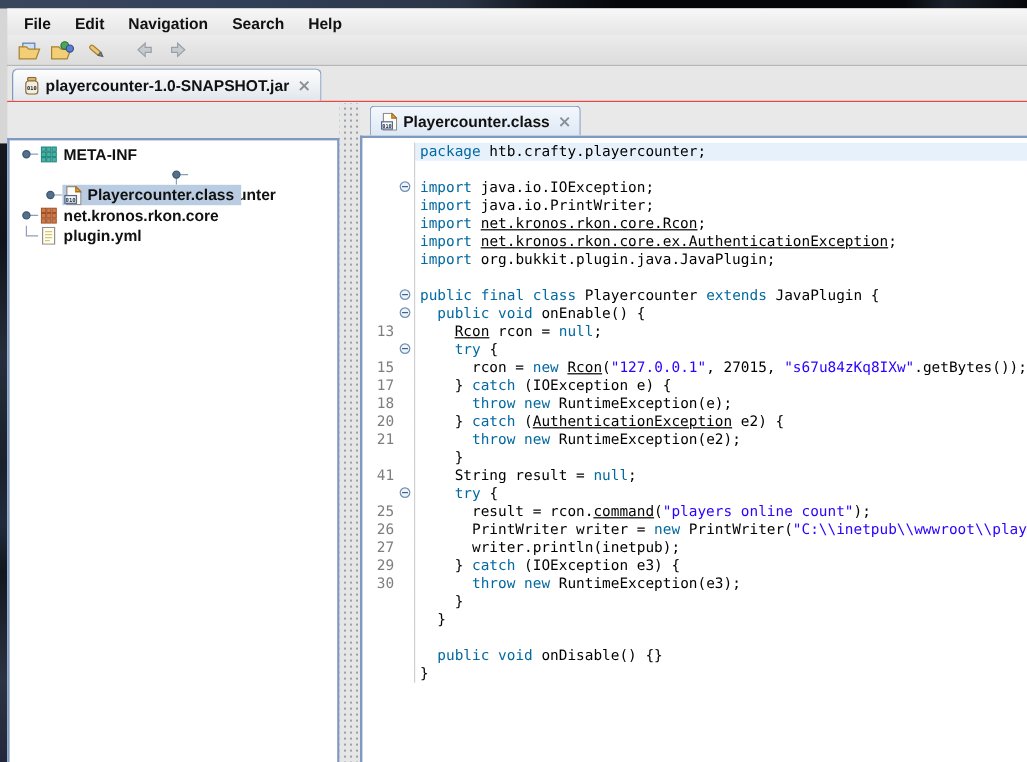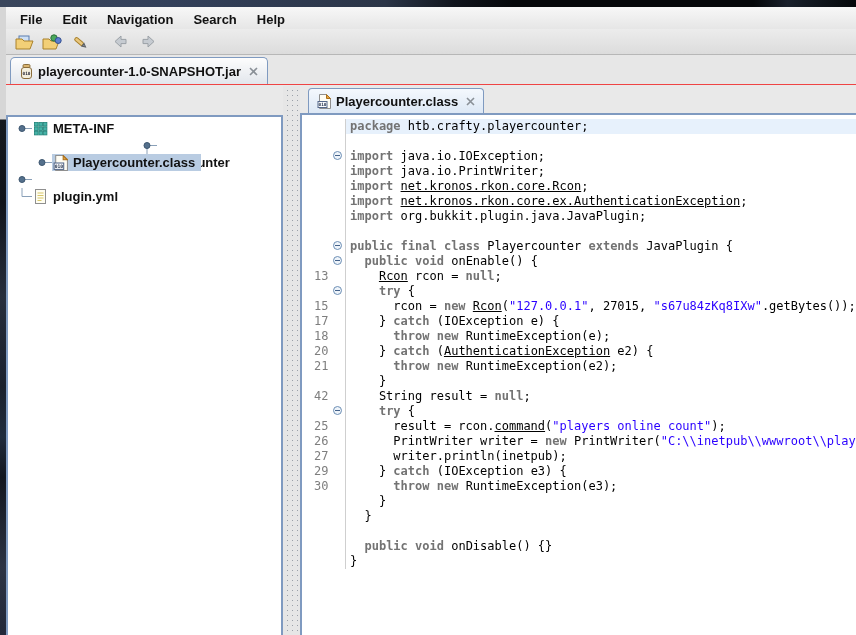--- a/index.html
+++ b/index.html
@@ -46,21 +46,21 @@
   .codepanel{position:absolute;left:0;right:0;top:27px;bottom:0;background:#fff;
     border:2px solid #7f9ac0;border-right:none;border-bottom:none;box-sizing:border-box;
     overflow:hidden;padding-top:4px;}
   .crow{display:flex;height:15px;font-family:"DejaVu Sans Mono",monospace;font-size:12px;line-height:15px;white-space:pre;}
   .num{width:34px;padding-left:12px;box-sizing:border-box;flex:none;color:#7e7e7e;}
   .foldc{width:9px;flex:none;position:relative;}
   .foldicon{position:absolute;left:-3px;top:2px;width:9px;height:9px;border:1px solid #6d8fb5;border-radius:50%;background:#eef4fa;box-sizing:border-box;}
   .foldicon .minus{position:absolute;left:1px;right:1px;top:3px;height:1px;background:#44628a;}
   .codebody{flex:1;border-left:1px solid #cfcfcf;padding-left:4px;overflow:hidden;}
   .crow.caret .codebody{background:#e7f1fc;}
-  .tk-kw{color:#737373;font-weight:bold;}
+  .tk-kw{color:#0369a1;font-weight:normal;}
   .tk-st{color:#2a00ff;}
   .tk-pl{color:#000;}
   .tk-ln{color:#000;text-decoration:underline;}
 </style>
 </head>
 <body>
 
 <div class="screen">
   <div class="bg-top"></div>
   <div class="bg-left"></div>
@@ -196,20 +196,36 @@
               </span>
               <span class="tlabel">Playercounter.class</span>
             </span>
           </div>
           <div class="tree-row" style="padding-left: 8px;">
             <span class="expander">
               <svg width="16" height="17" viewBox="0 0 16 17">
                 <line x1="8" y1="8.5" x2="16" y2="8.5" stroke="#8aa0b8"></line>
                 <circle cx="6" cy="8.5" r="3" fill="#54708c" stroke="#3d566f"></circle>
               </svg>
+            </span>
+            <span class="tree-sel">
+              <span class="ticon">
+                <svg width="15" height="15" viewBox="0 0 15 15">
+                  <rect x="1.5" y="1.5" width="3.6" height="3.6" fill="#d2784a" stroke="#9c5022" stroke-width="0.8"></rect>
+                  <rect x="5.9" y="1.5" width="3.6" height="3.6" fill="#d2784a" stroke="#9c5022" stroke-width="0.8"></rect>
+                  <rect x="10.3" y="1.5" width="3.6" height="3.6" fill="#d2784a" stroke="#9c5022" stroke-width="0.8"></rect>
+                  <rect x="1.5" y="5.9" width="3.6" height="3.6" fill="#d2784a" stroke="#9c5022" stroke-width="0.8"></rect>
+                  <rect x="5.9" y="5.9" width="3.6" height="3.6" fill="#d2784a" stroke="#9c5022" stroke-width="0.8"></rect>
+                  <rect x="10.3" y="5.9" width="3.6" height="3.6" fill="#d2784a" stroke="#9c5022" stroke-width="0.8"></rect>
+                  <rect x="1.5" y="10.3" width="3.6" height="3.6" fill="#d2784a" stroke="#9c5022" stroke-width="0.8"></rect>
+                  <rect x="5.9" y="10.3" width="3.6" height="3.6" fill="#d2784a" stroke="#9c5022" stroke-width="0.8"></rect>
+                  <rect x="10.3" y="10.3" width="3.6" height="3.6" fill="#d2784a" stroke="#9c5022" stroke-width="0.8"></rect>
+                </svg>
+              </span>
+              <span class="tlabel">net.kronos.rkon.core</span>
             </span>
           </div>
           <div class="tree-row" style="padding-left: 8px;">
             <span class="expander">
               <svg width="16" height="17" viewBox="0 0 16 17">
                 <path d="M6 0 V8.5 H16" fill="none" stroke="#8aa0b8"></path>
               </svg>
             </span>
             <span class="tree-sel">
               <span class="ticon">
@@ -255,21 +271,21 @@
             <div class="crow"><span class="num"></span><span class="foldc"><span class="foldicon"><span class="minus"></span></span></span><span class="codebody"><span class="tk-kw">public</span><span class="tk-pl"> </span><span class="tk-kw">final</span><span class="tk-pl"> </span><span class="tk-kw">class</span><span class="tk-pl"> Playercounter </span><span class="tk-kw">extends</span><span class="tk-pl"> JavaPlugin {</span></span></div>
             <div class="crow"><span class="num"></span><span class="foldc"><span class="foldicon"><span class="minus"></span></span></span><span class="codebody"><span class="tk-pl">  </span><span class="tk-kw">public</span><span class="tk-pl"> </span><span class="tk-kw">void</span><span class="tk-pl"> onEnable() {</span></span></div>
             <div class="crow"><span class="num">13</span><span class="foldc"></span><span class="codebody"><span class="tk-pl">    </span><span class="tk-ln">Rcon</span><span class="tk-pl"> rcon = </span><span class="tk-kw">null</span><span class="tk-pl">;</span></span></div>
             <div class="crow"><span class="num"></span><span class="foldc"><span class="foldicon"><span class="minus"></span></span></span><span class="codebody"><span class="tk-pl">    </span><span class="tk-kw">try</span><span class="tk-pl"> {</span></span></div>
             <div class="crow"><span class="num">15</span><span class="foldc"></span><span class="codebody"><span class="tk-pl">      rcon = </span><span class="tk-kw">new</span><span class="tk-pl"> </span><span class="tk-ln">Rcon</span><span class="tk-pl">(</span><span class="tk-st">"127.0.0.1"</span><span class="tk-pl">, 27015, </span><span class="tk-st">"s67u84zKq8IXw"</span><span class="tk-pl">.getBytes());</span></span></div>
             <div class="crow"><span class="num">17</span><span class="foldc"></span><span class="codebody"><span class="tk-pl">    } </span><span class="tk-kw">catch</span><span class="tk-pl"> (IOException e) {</span></span></div>
             <div class="crow"><span class="num">18</span><span class="foldc"></span><span class="codebody"><span class="tk-pl">      </span><span class="tk-kw">throw</span><span class="tk-pl"> </span><span class="tk-kw">new</span><span class="tk-pl"> RuntimeException(e);</span></span></div>
             <div class="crow"><span class="num">20</span><span class="foldc"></span><span class="codebody"><span class="tk-pl">    } </span><span class="tk-kw">catch</span><span class="tk-pl"> (</span><span class="tk-ln">AuthenticationException</span><span class="tk-pl"> e2) {</span></span></div>
             <div class="crow"><span class="num">21</span><span class="foldc"></span><span class="codebody"><span class="tk-pl">      </span><span class="tk-kw">throw</span><span class="tk-pl"> </span><span class="tk-kw">new</span><span class="tk-pl"> RuntimeException(e2);</span></span></div>
             <div class="crow"><span class="num"></span><span class="foldc"></span><span class="codebody"><span class="tk-pl">    }</span></span></div>
-            <div class="crow"><span class="num">42</span><span class="foldc"></span><span class="codebody"><span class="tk-pl">    String result = </span><span class="tk-kw">null</span><span class="tk-pl">;</span></span></div>
+            <div class="crow"><span class="num">41</span><span class="foldc"></span><span class="codebody"><span class="tk-pl">    String result = </span><span class="tk-kw">null</span><span class="tk-pl">;</span></span></div>
             <div class="crow"><span class="num"></span><span class="foldc"><span class="foldicon"><span class="minus"></span></span></span><span class="codebody"><span class="tk-pl">    </span><span class="tk-kw">try</span><span class="tk-pl"> {</span></span></div>
             <div class="crow"><span class="num">25</span><span class="foldc"></span><span class="codebody"><span class="tk-pl">      result = rcon.</span><span class="tk-ln">command</span><span class="tk-pl">(</span><span class="tk-st">"players online count"</span><span class="tk-pl">);</span></span></div>
             <div class="crow"><span class="num">26</span><span class="foldc"></span><span class="codebody"><span class="tk-pl">      PrintWriter writer = </span><span class="tk-kw">new</span><span class="tk-pl"> PrintWriter(</span><span class="tk-st">"C:\\inetpub\\wwwroot\\playerc</span></span></div>
             <div class="crow"><span class="num">27</span><span class="foldc"></span><span class="codebody"><span class="tk-pl">      writer.println(inetpub);</span></span></div>
             <div class="crow"><span class="num">29</span><span class="foldc"></span><span class="codebody"><span class="tk-pl">    } </span><span class="tk-kw">catch</span><span class="tk-pl"> (IOException e3) {</span></span></div>
             <div class="crow"><span class="num">30</span><span class="foldc"></span><span class="codebody"><span class="tk-pl">      </span><span class="tk-kw">throw</span><span class="tk-pl"> </span><span class="tk-kw">new</span><span class="tk-pl"> RuntimeException(e3);</span></span></div>
             <div class="crow"><span class="num"></span><span class="foldc"></span><span class="codebody"><span class="tk-pl">    }</span></span></div>
             <div class="crow"><span class="num"></span><span class="foldc"></span><span class="codebody"><span class="tk-pl">  }</span></span></div>
             <div class="crow"><span class="num"></span><span class="foldc"></span><span class="codebody"></span></div>
             <div class="crow"><span class="num"></span><span class="foldc"></span><span class="codebody"><span class="tk-pl">  </span><span class="tk-kw">public</span><span class="tk-pl"> </span><span class="tk-kw">void</span><span class="tk-pl"> onDisable() {}</span></span></div>

